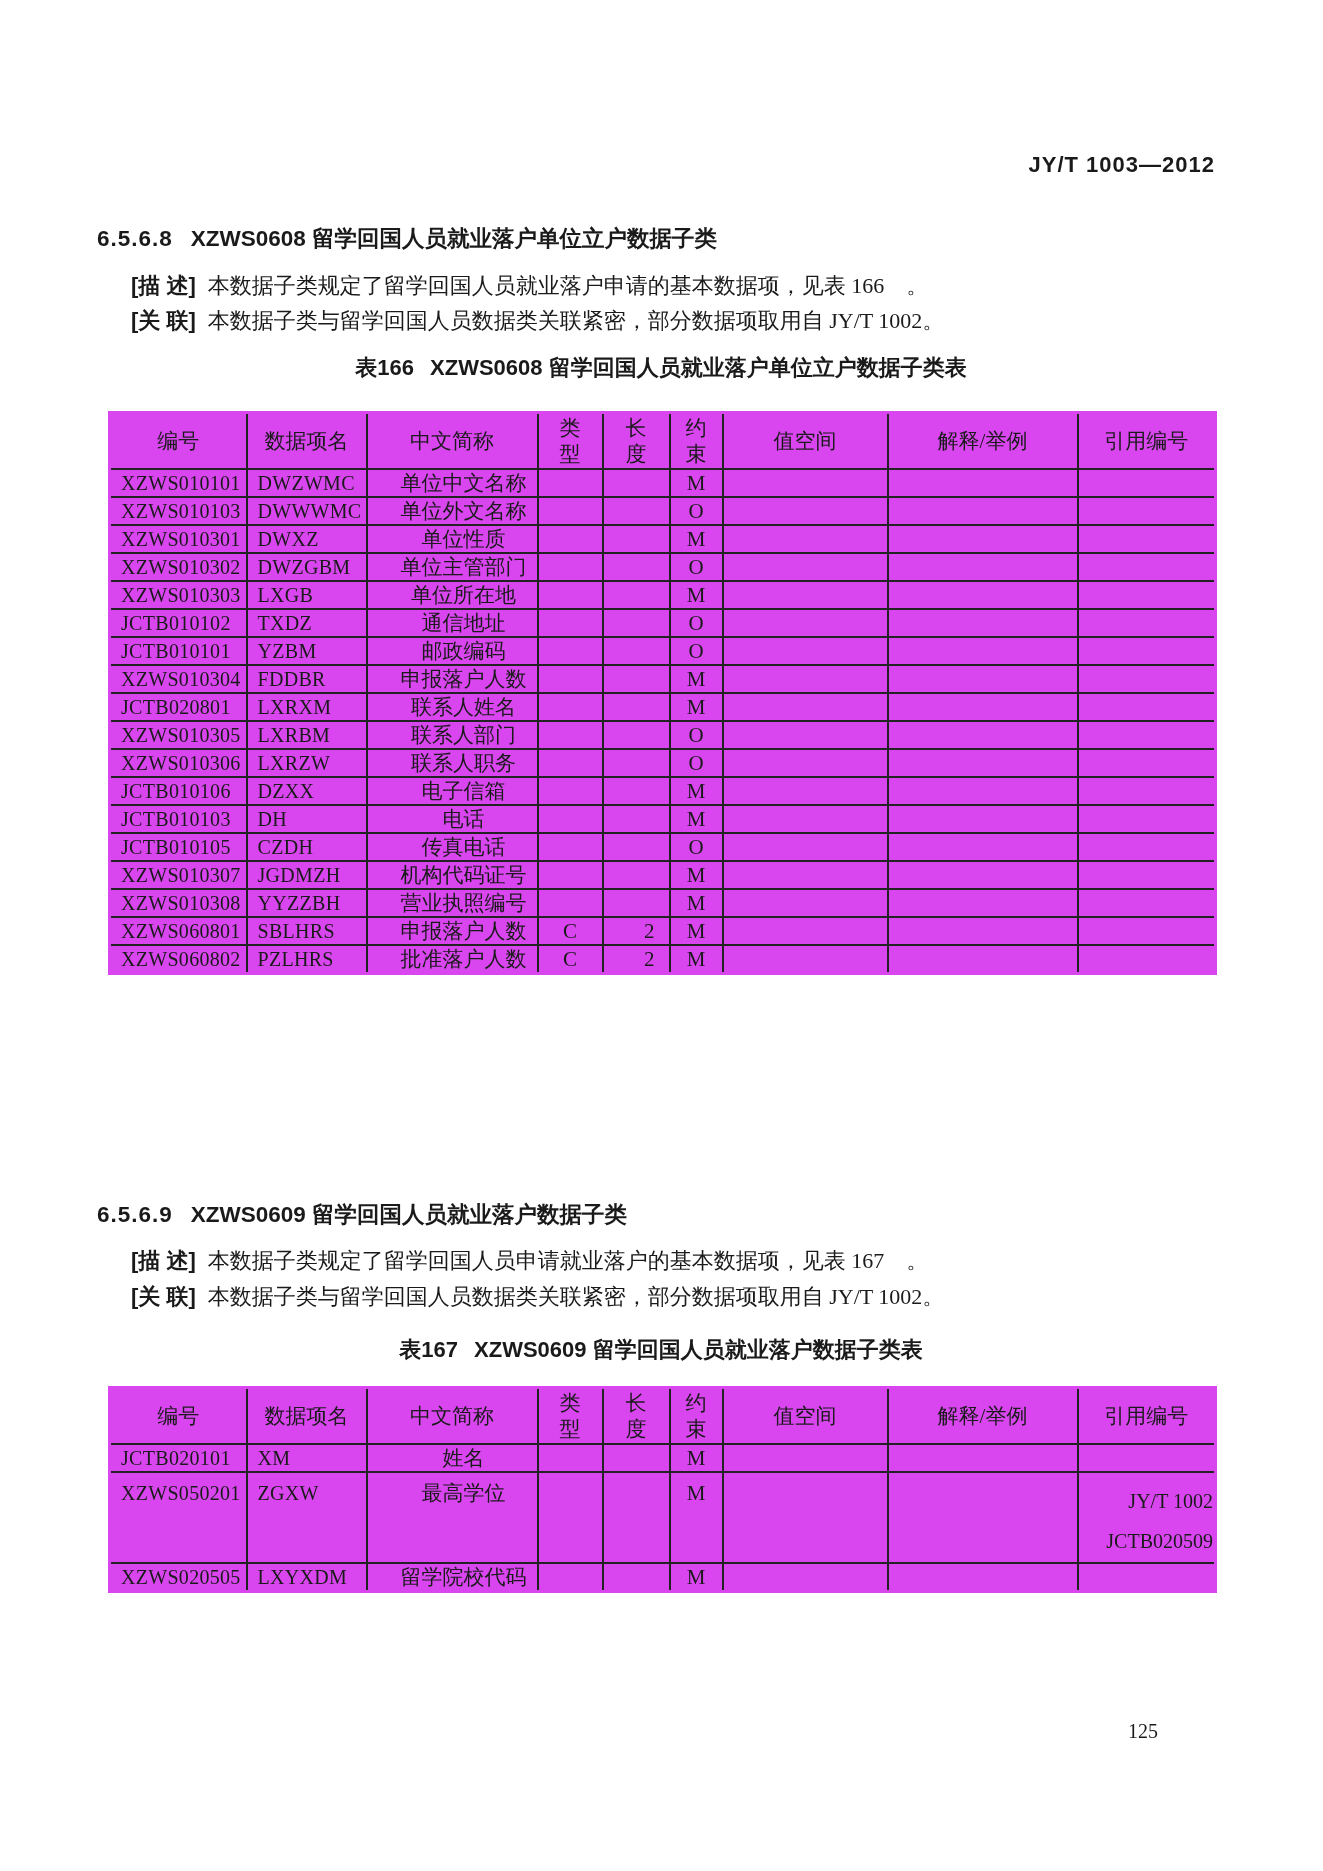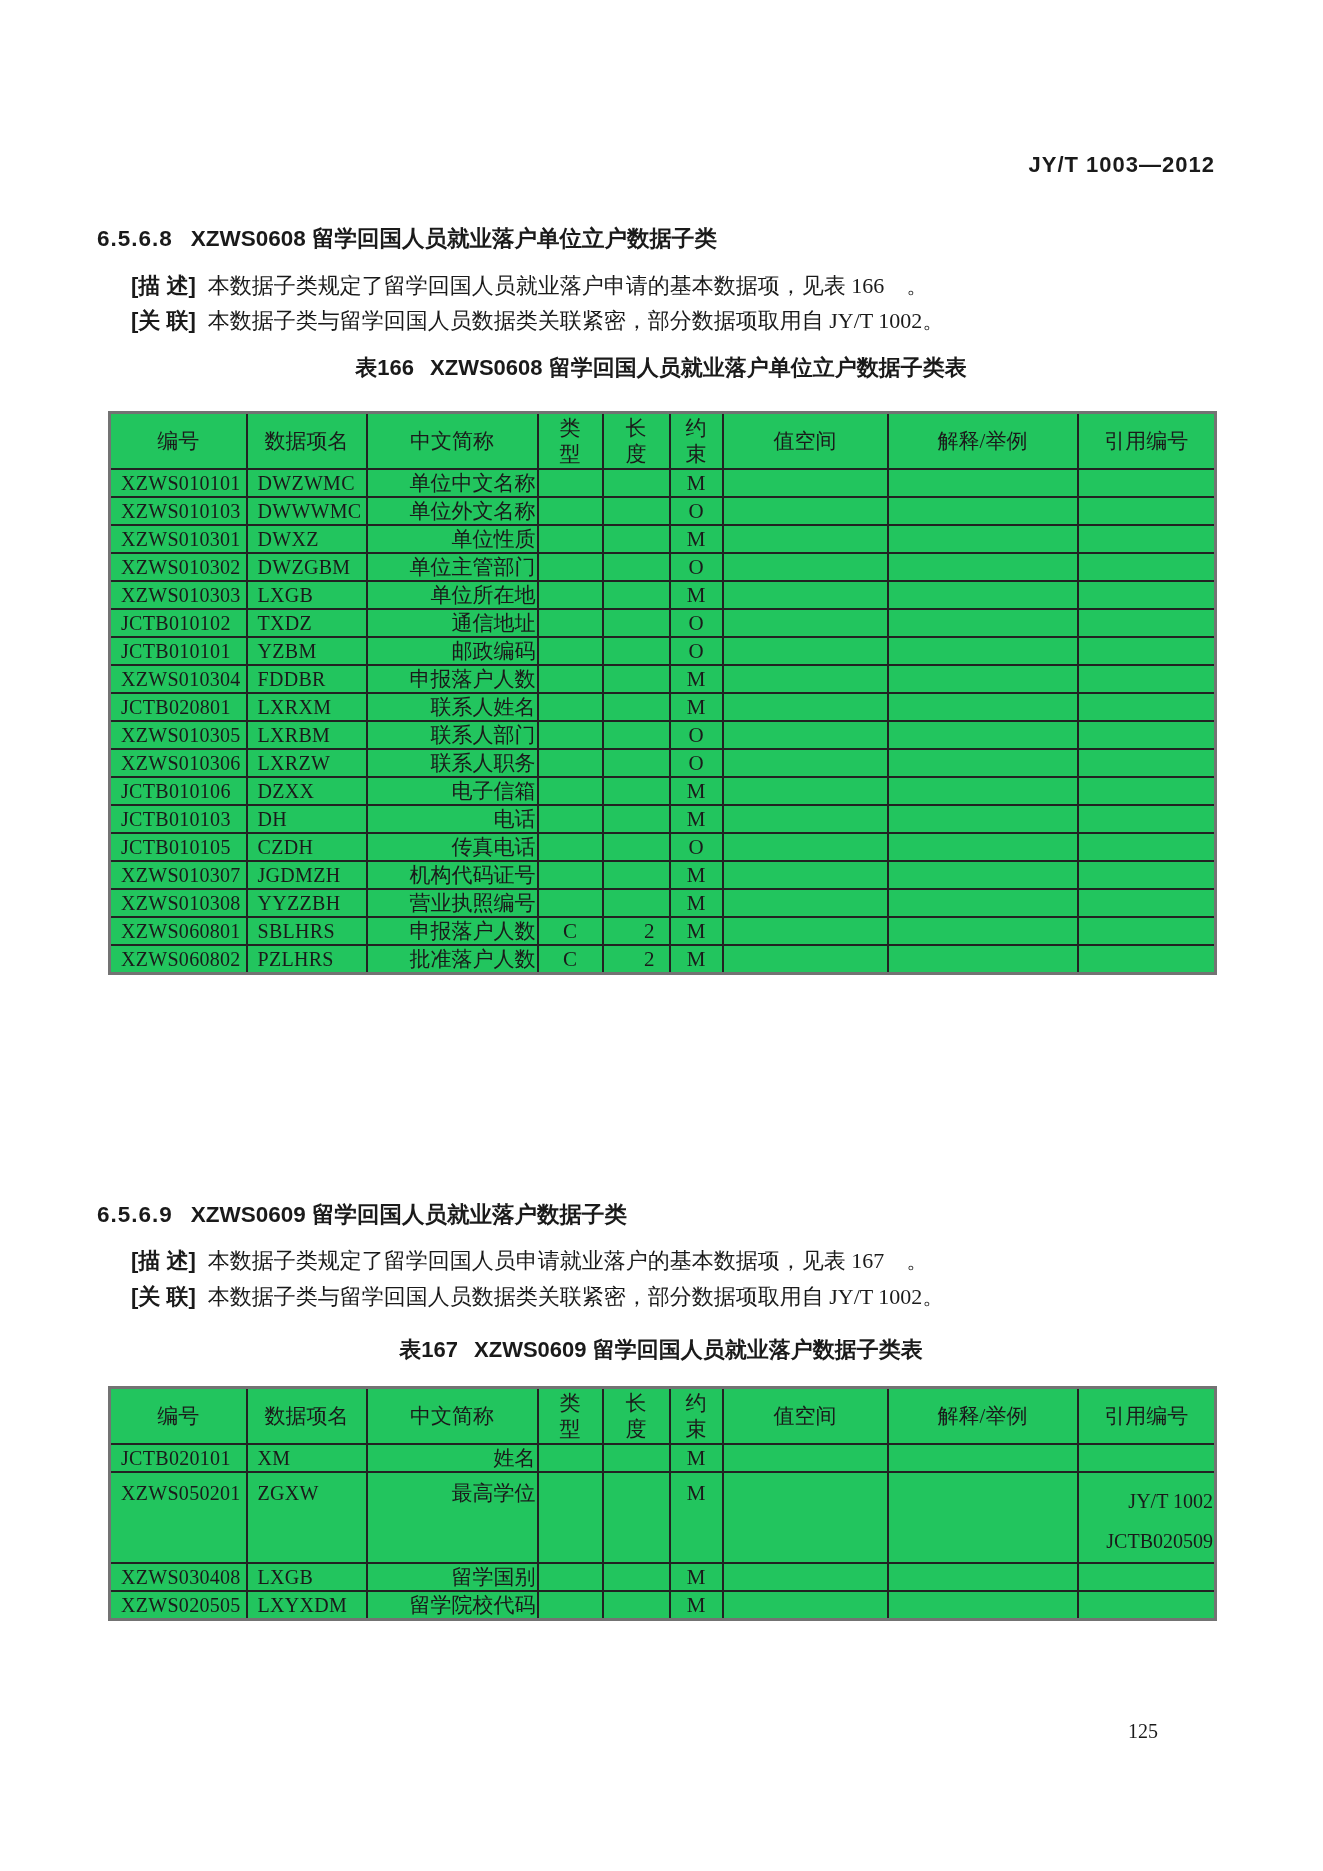--- a/index.html
+++ b/index.html
@@ -18,28 +18,28 @@
   .para{position:absolute;left:131px;font-size:22px;white-space:nowrap;}
   .para .lbl{font-family:"Liberation Sans","DejaVu Sans",sans-serif;
              font-weight:700;margin-right:12px;}
 
   .cap{position:absolute;left:108px;width:1106px;text-align:center;white-space:nowrap;
        font-family:"Liberation Sans","DejaVu Sans",sans-serif;
        font-weight:700;font-size:22px;}
   .cap .lbl{margin-right:16px;}
 
   table.grid{position:absolute;left:108px;border-collapse:collapse;table-layout:fixed;
-             background:#22c55e;border:3px solid #737373;}
+             background:#d946ef;border:3px solid #d946ef;}
   .grid th,.grid td{border:2px solid #222;overflow:hidden;vertical-align:middle;}
   .grid thead tr{height:54px;}
   .grid th{font-weight:400;font-size:21px;text-align:center;white-space:pre-line;line-height:26px;}
   .grid tbody tr{height:28px;}
   .grid td{font-size:21px;line-height:24px;}
   .grid td.c0,.grid td.c1{text-align:left;padding-left:10px;font-size:20px;letter-spacing:0.3px;}
-  .grid td.c2{text-align:right;padding-left:24px;}
+  .grid td.c2{text-align:center;padding-left:24px;}
   .grid td.c3,.grid td.c5{text-align:center;}
   .grid td.c4{text-align:right;padding-right:14px;}
   .grid td.c8{text-align:right;padding-left:12px;white-space:pre-line;font-size:20px;line-height:40px;}
   .grid tbody tr.tall{height:78px;}
   .grid tbody tr.tall td{vertical-align:top;padding-top:8px;}
 
   .pagenum{position:absolute;top:1720px;left:1128px;width:78px;text-align:left;font-size:20px;}
 </style>
 </head>
 <body>
@@ -354,31 +354,20 @@
           <td class="c2">最高学位</td>
           <td class="c3"></td>
           <td class="c4"></td>
           <td class="c5">M</td>
           <td class="c6"></td>
           <td class="c7"></td>
           <td class="c8">JY/T 1002
 JCTB020509</td>
         </tr>
         <tr>
-          <td class="c0">XZWS030408</td>
-          <td class="c1">LXGB</td>
-          <td class="c2">留学国别</td>
-          <td class="c3"></td>
-          <td class="c4"></td>
-          <td class="c5">M</td>
-          <td class="c6"></td>
-          <td class="c7"></td>
-          <td class="c8"></td>
-        </tr>
-        <tr>
           <td class="c0">XZWS020505</td>
           <td class="c1">LXYXDM</td>
           <td class="c2">留学院校代码</td>
           <td class="c3"></td>
           <td class="c4"></td>
           <td class="c5">M</td>
           <td class="c6"></td>
           <td class="c7"></td>
           <td class="c8"></td>
         </tr>

